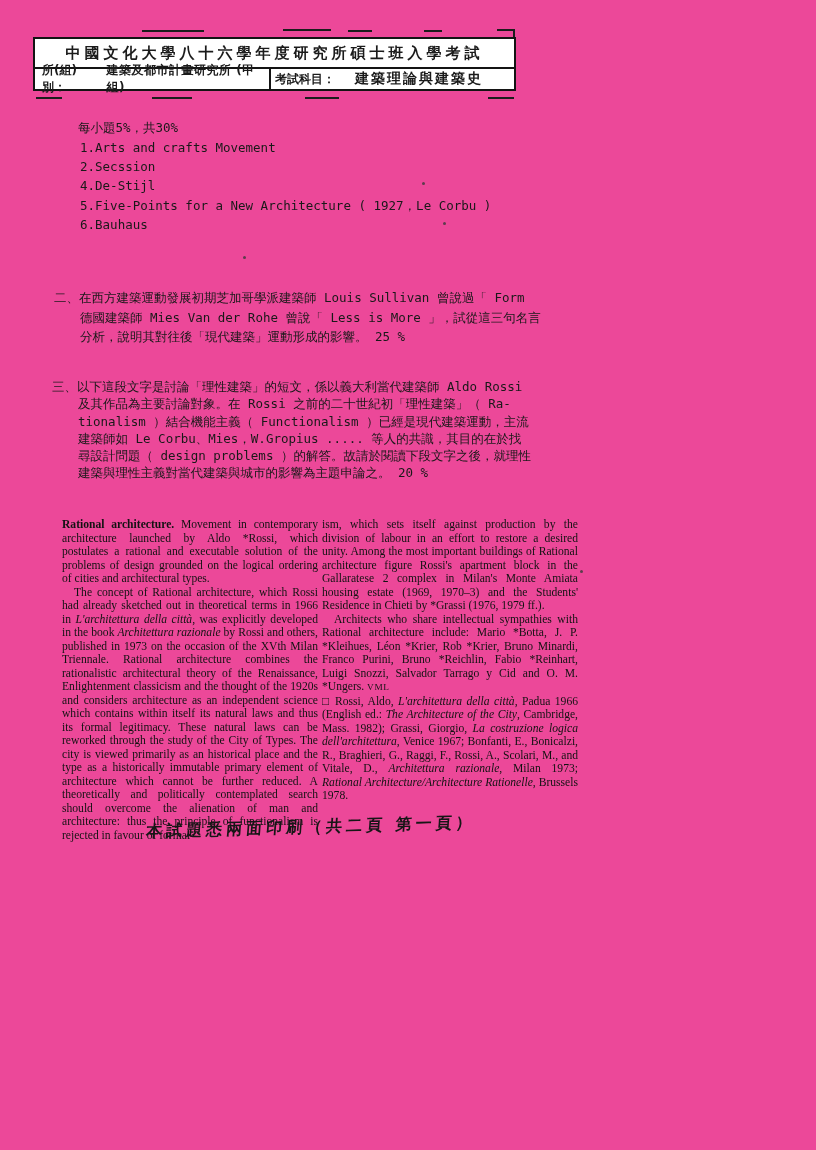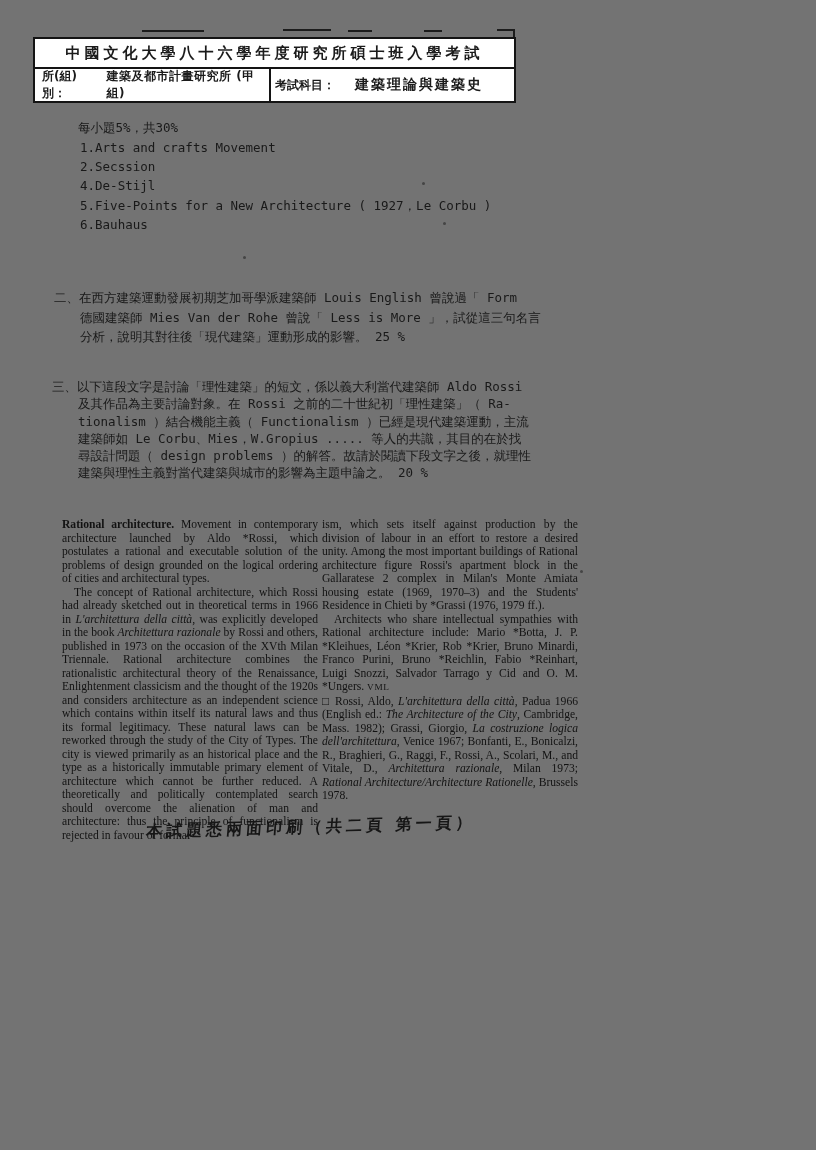--- a/index.html
+++ b/index.html
@@ -1,34 +1,34 @@
 <!DOCTYPE html>
 <html><head>
 <meta charset="utf-8">
 <style>
   html,body { margin:0; padding:0; background:#e8e8e8; }
   .page {
-    position:relative; width:816px; height:1150px; background:#737373;
+    position:relative; width:816px; height:1150px; background:#ec4899;
     font-family:"DejaVu Sans", sans-serif; color:#1b1b1b; overflow:hidden;
     margin:0 auto;
   }
 
   
   .dash { position:absolute; background:#1c1c1c; height:2px; }
   .vdash { position:absolute; background:#1c1c1c; width:2px; }
   .speck { position:absolute; background:#3a3a3a; width:3px; height:3px; border-radius:50%; opacity:.8; }
 
   
   .header-box { position:absolute; left:33px; top:37px; width:479px; border:2px solid #141414; background:#fff; }
   .header-title {
     height:28px; line-height:28px; text-align:center;
     font-size:15px; font-weight:bold; letter-spacing:4px;
     border-bottom:2px solid #141414; white-space:nowrap;
   }
-  .header-row { display:flex; height:32px; font-size:12px; font-weight:bold; }
+  .header-row { display:flex; height:20px; font-size:12px; font-weight:bold; }
   .header-cell-dept {
     width:236px; border-right:2px solid #141414;
     display:flex; align-items:center; gap:7px; padding-left:7px; box-sizing:border-box;
   }
   .header-cell-subject { flex:1; display:flex; align-items:center; gap:20px; padding-left:4px; }
   .dept-value { font-size:12px; letter-spacing:.5px; }
   .subject-value { font-size:14px; letter-spacing:2px; }
 
   
   .q { position:absolute; font-family:"DejaVu Sans Mono", monospace; color:#191919; }
@@ -102,21 +102,21 @@
     <div class="terms">
       <div class="q-line">1.Arts and crafts Movement</div>
       <div class="q-line">2.Secssion</div>
       <div class="q-line">4.De-Stijl</div>
       <div class="q-line">5.Five-Points for a New Architecture ( 1927，Le Corbu )</div>
       <div class="q-line">6.Bauhaus</div>
     </div>
   </div>
 
   <div class="q" id="q2">
-    <div class="q-line">二、在西方建築運動發展初期芝加哥學派建築師 Louis English 曾說過「 Form</div>
+    <div class="q-line">二、在西方建築運動發展初期芝加哥學派建築師 Louis Sullivan 曾說過「 Form</div>
     <div class="q-line indent">德國建築師 Mies Van der Rohe 曾說「 Less is More 」，試從這三句名言</div>
     <div class="q-line indent">分析，說明其對往後「現代建築」運動形成的影響。 25 %</div>
   </div>
 
   <div class="q" id="q3">
     <div class="q-line">三、以下這段文字是討論「理性建築」的短文，係以義大利當代建築師 Aldo Rossi</div>
     <div class="q-line indent">及其作品為主要討論對象。在 Rossi 之前的二十世紀初「理性建築」（ Ra-</div>
     <div class="q-line indent">tionalism ）結合機能主義（ Functionalism ）已經是現代建築運動，主流</div>
     <div class="q-line indent">建築師如 Le Corbu、Mies，W.Gropius ..... 等人的共識，其目的在於找</div>
     <div class="q-line indent">尋設計問題（ design problems ）的解答。故請於閱讀下段文字之後，就理性</div>

